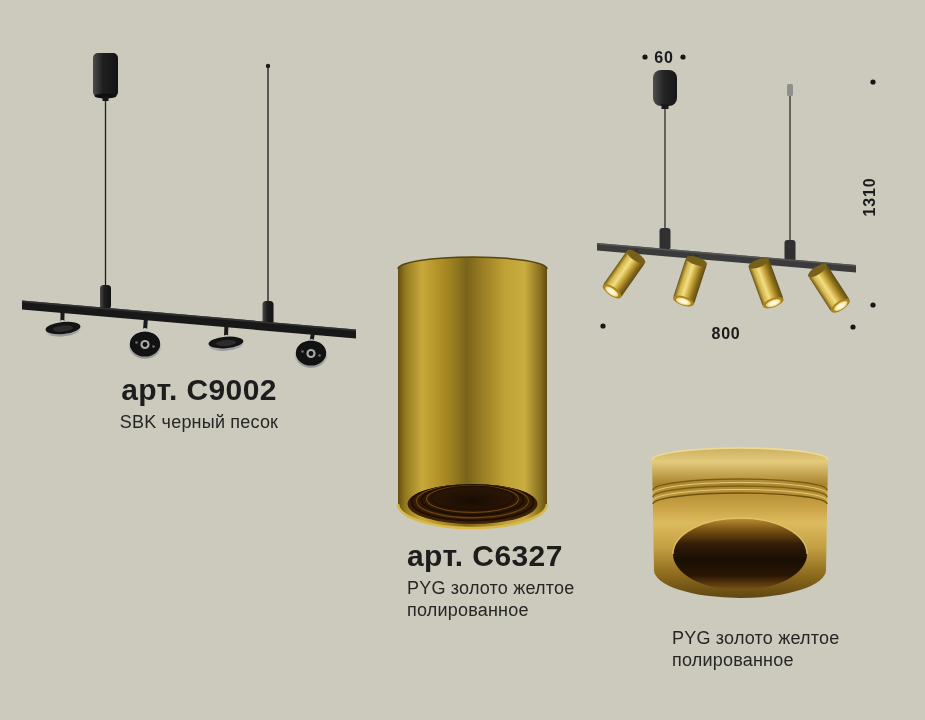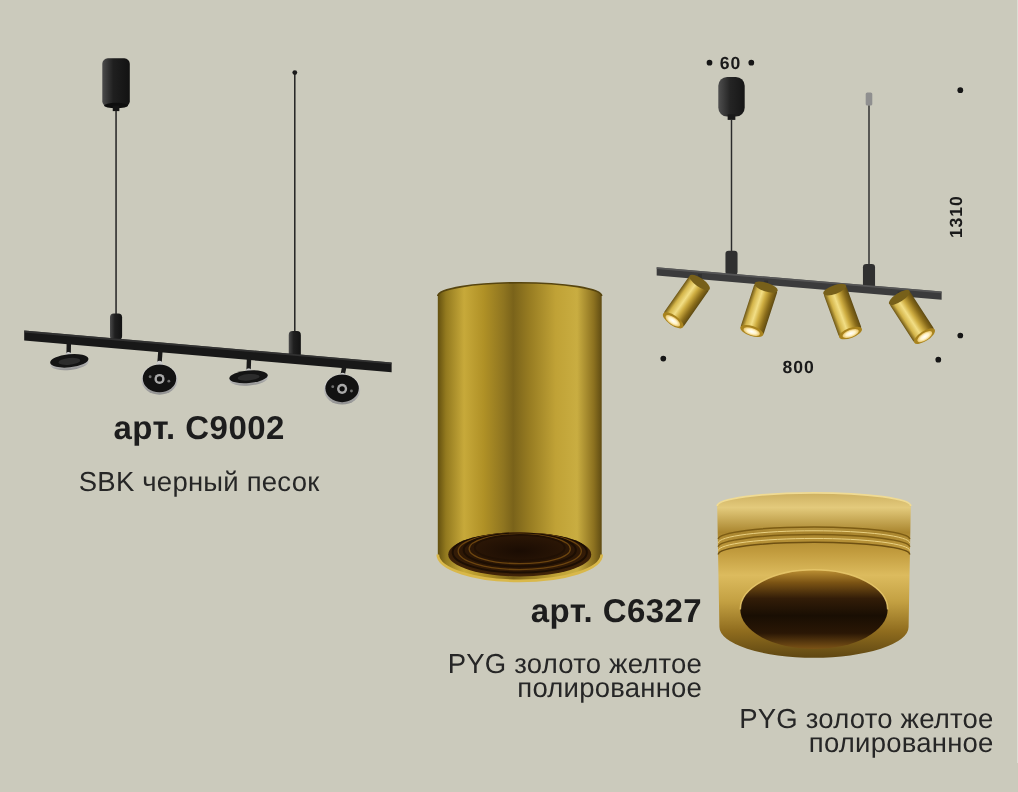--- a/index.html
+++ b/index.html
@@ -6,33 +6,33 @@
   body { font-family: "Liberation Sans", sans-serif; }
   .canvas {
     position: relative;
     width: 925px;
     height: 720px;
     background: #cbcabc;
     overflow: hidden;
   }
   .abs { position: absolute; }
   figure { margin: 0; }
-  .caption { position: absolute; color: #1f1f1f; text-align: right; }
+  .caption { position: absolute; color: #1f1f1f; }
   .caption.center { text-align: center; }
   .art {
     font-weight: 700;
     font-size: 30px;
     line-height: 34px;
     letter-spacing: 0.4px;
     color: #1d1d1d;
   }
   .fin {
-    margin-top: 20px;
+    margin-top: 4px;
     font-weight: 400;
-    font-size: 25px;
+    font-size: 18px;
     line-height: 22px;
     letter-spacing: 0.2px;
     color: #262626;
   }
   .dim {
     font-family: "Liberation Sans", sans-serif;
     font-weight: 700;
     font-size: 16px;
     letter-spacing: 0.8px;
     fill: #1a1a1a;
@@ -102,21 +102,21 @@
         <line x1="303" y1="288" x2="301.5" y2="296" stroke="#191919" stroke-width="4"></line>
         <circle cx="301.5" cy="296.5" r="2.6" fill="#c9c9c9"></circle>
         <ellipse cx="301" cy="309" rx="16.5" ry="13.8" fill="url(#g1chrome)"></ellipse>
         <ellipse cx="301" cy="308" rx="15.2" ry="12.6" fill="#121212"></ellipse>
         <circle cx="301" cy="308.5" r="4.6" fill="#a9a9a9"></circle>
         <circle cx="301" cy="308.5" r="2.4" fill="#0d0d0d"></circle>
         <circle cx="292.5" cy="306.5" r="1.3" fill="#6f6f6f"></circle>
         <circle cx="309.5" cy="310.5" r="1.3" fill="#6f6f6f"></circle>
       </g>
     </svg>
-    <figcaption class="caption center" style="left:66px; top:373px; width:230px;">
+    <figcaption class="caption center" style="left:84px; top:373px; width:230px;">
       <div class="art">арт. C9002</div>
       <div class="fin">
         <div>SBK черный песок</div>
         <div></div>
       </div>
     </figcaption>
   </figure>
 
   <figure>
     <svg class="abs" style="left:390px; top:248px;" width="170" height="290" viewBox="0 0 170 290">

